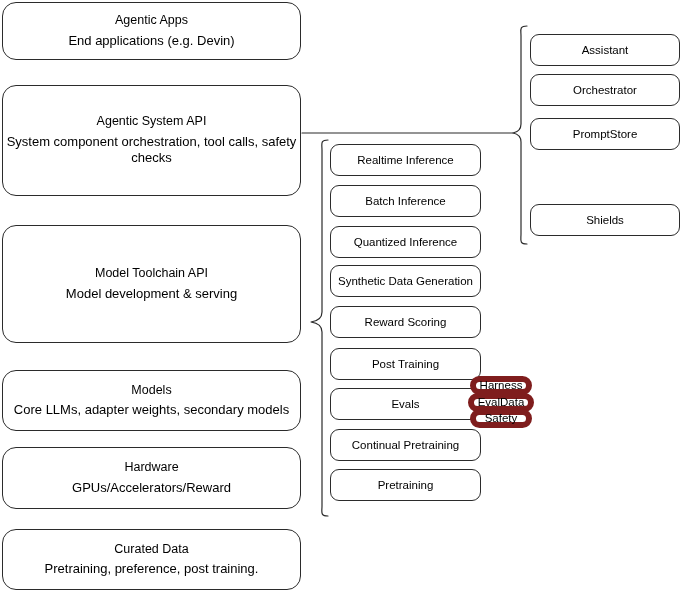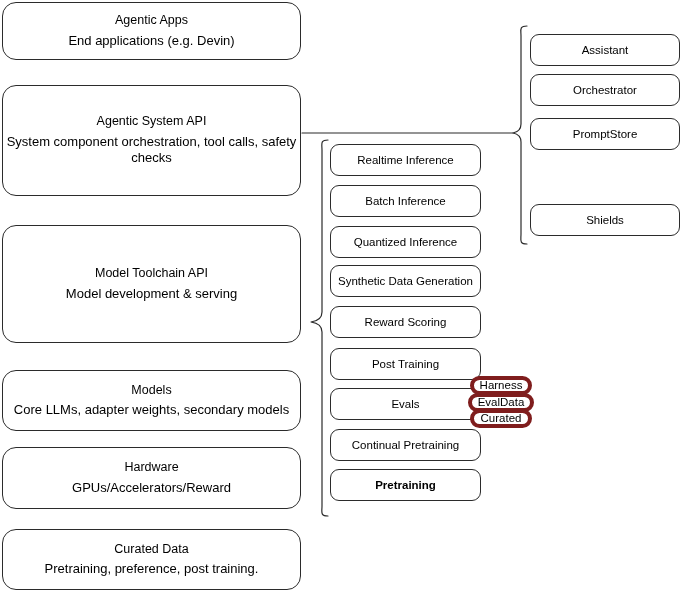--- a/index.html
+++ b/index.html
@@ -53,21 +53,21 @@
   .cap {
     border-radius: 9px;
     font-size: 11.5px;
   }
 
   
   .minipill {
     position: absolute;
     box-sizing: border-box;
     background: #ffffff;
-    border: 4px solid #7f1d1d;
+    border: 6px solid #7f1d1d;
     border-radius: 999px;
     display: flex;
     align-items: center;
     justify-content: center;
     font-size: 11.5px;
     line-height: 1;
     z-index: 20;
   }
 
   
@@ -169,34 +169,34 @@
   </div>
 
   <div class="box cap" style="left:330px; top:348px; width:151px; height:32px;">
     <span>Post Training</span>
   </div>
 
   <div class="box cap" style="left:330px; top:429px; width:151px; height:32px;">
     <span>Continual Pretraining</span>
   </div>
 
-  <div class="box cap" style="left:330px; top:469px; width:151px; height:32px;font-weight:bold;">
+  <div class="box cap" style="left:330px; top:469px; width:151px; height:32px;">
     <span>Pretraining</span>
   </div>
 
   <div class="minipill" style="left:470px; top:376px; width:62px; height:19px;">
     <span>Harness</span>
   </div>
 
   <div class="minipill" style="left:468px; top:393px; width:66px; height:19px;">
     <span>EvalData</span>
   </div>
 
   <div class="minipill" style="left:470px; top:409px; width:62px; height:19px;">
-    <span>Curated</span>
+    <span>Safety</span>
   </div>
 
   <div class="box cap" style="left:530px; top:34px; width:150px; height:32px;">
     <span>Assistant</span>
   </div>
 
   <div class="box cap" style="left:530px; top:74px; width:150px; height:32px;">
     <span>Orchestrator</span>
   </div>
 

